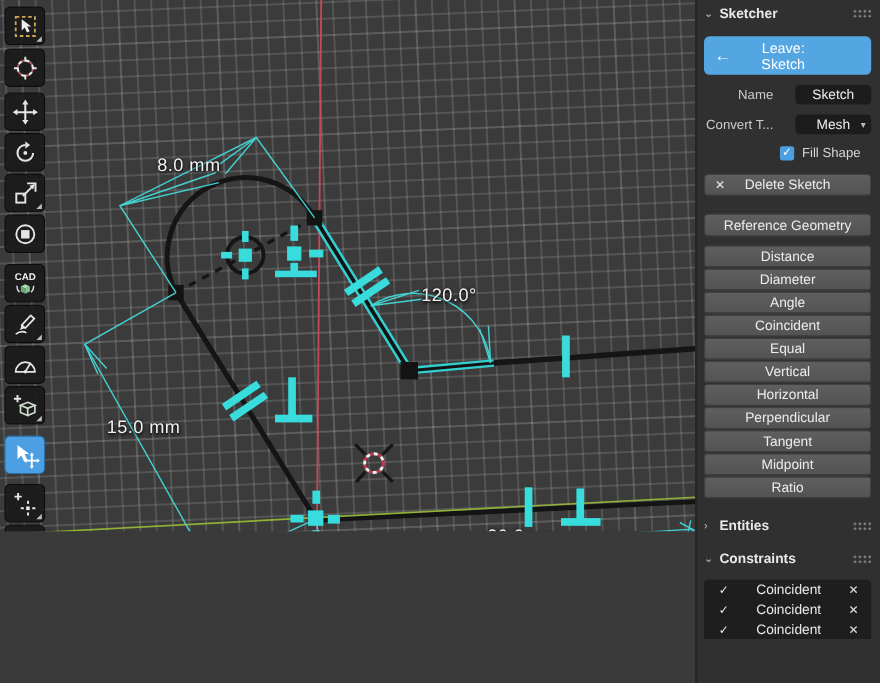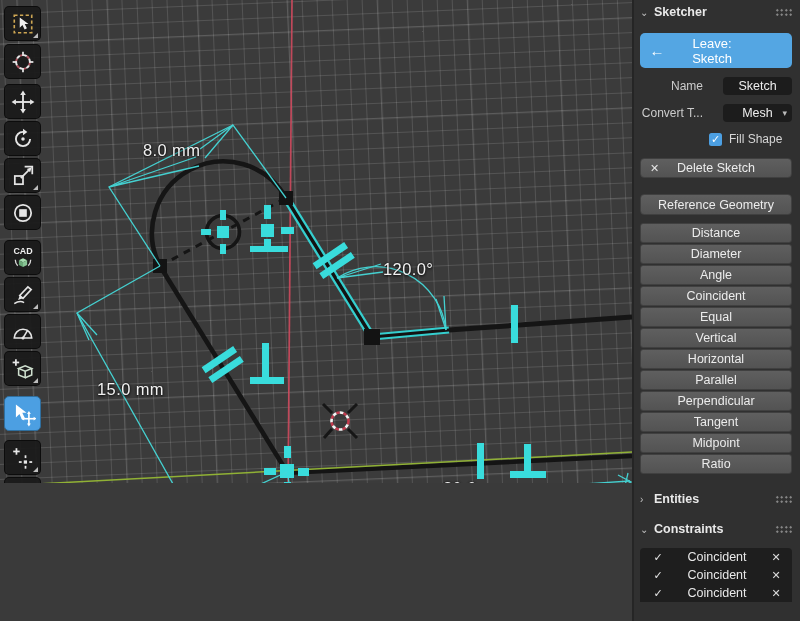--- a/index.html
+++ b/index.html
@@ -444,23 +444,20 @@
         <div class="gbtn">
             <span>Equal</span>
           </div>
         <div class="gbtn">
             <span>Vertical</span>
           </div>
         <div class="gbtn">
             <span>Horizontal</span>
           </div>
         <div class="gbtn">
-            <span>Parallel</span>
-          </div>
-        <div class="gbtn">
             <span>Perpendicular</span>
           </div>
         <div class="gbtn">
             <span>Tangent</span>
           </div>
         <div class="gbtn">
             <span>Midpoint</span>
           </div>
         <div class="gbtn">
             <span>Ratio</span>

